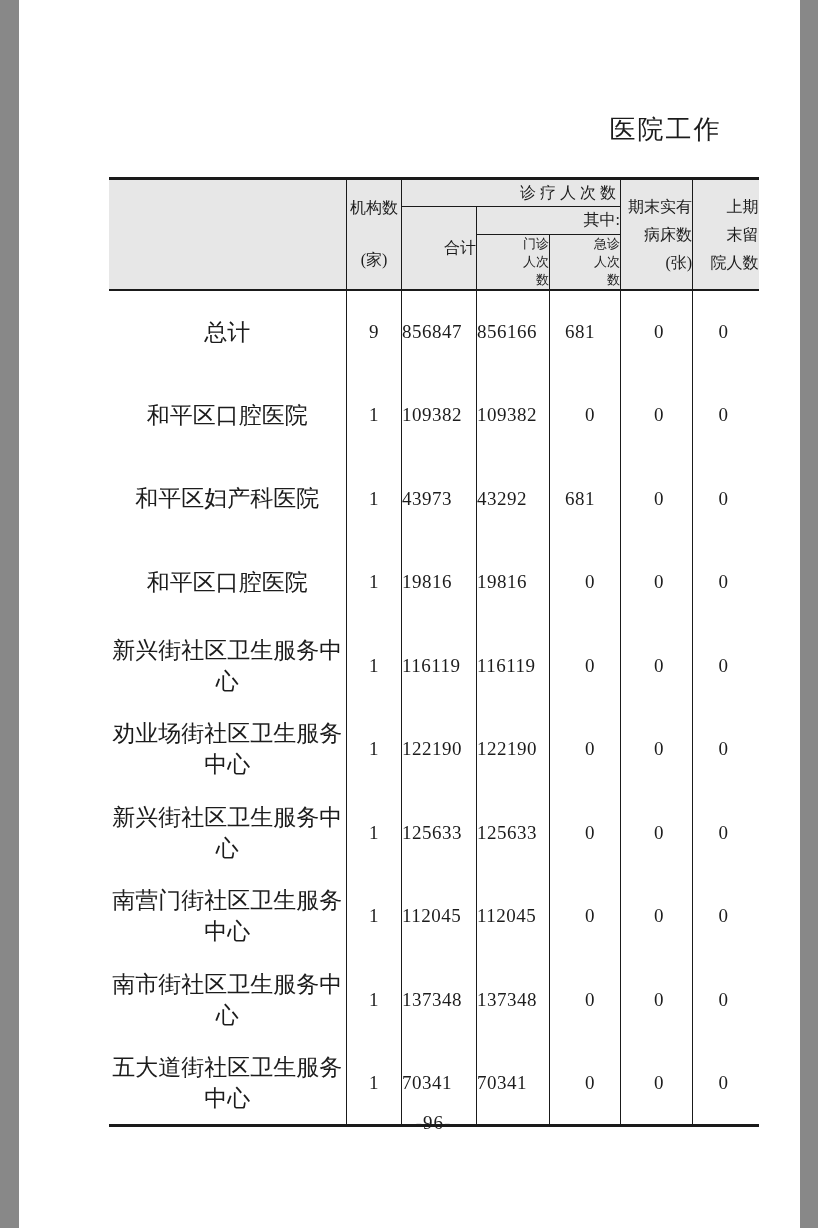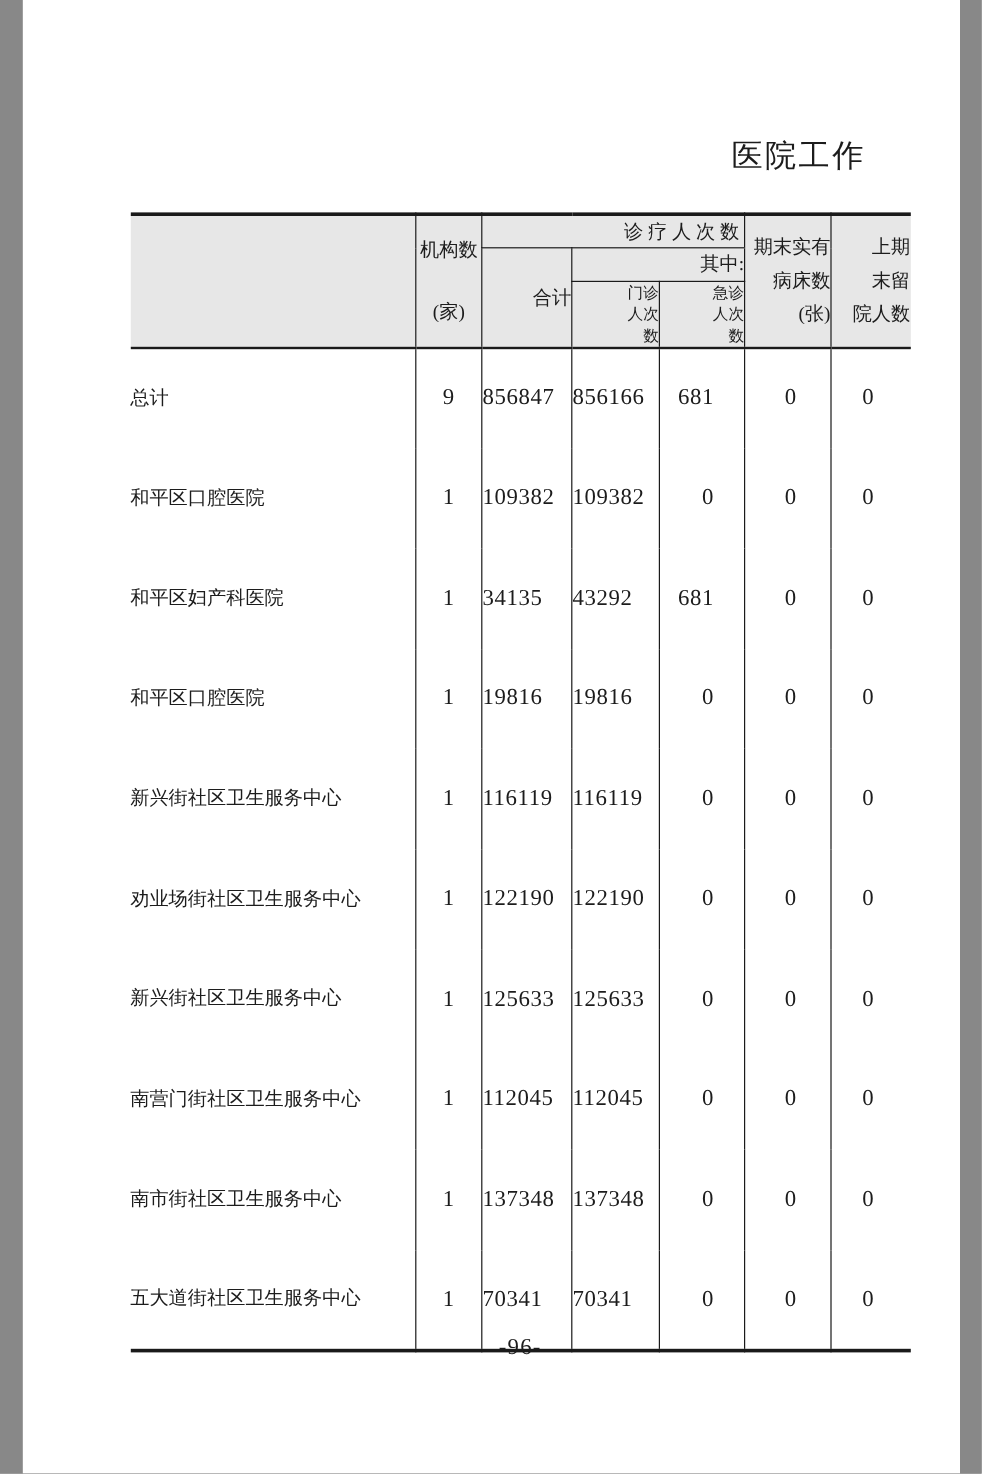--- a/index.html
+++ b/index.html
@@ -32,21 +32,21 @@
   .bb{border-bottom:1px solid var(--border_color);}
   .hb{border-bottom:2px solid var(--border_color);}
   .stack{display:flex;flex-direction:column;justify-content:space-between;height:73px;padding:6px 0;align-items:center;}
   .stack3{line-height:28px;font-family:Liberation Serif, serif;}
   .sub{font-size:13px;padding-left:44px;}
   .gv{letter-spacing:4px;}
   tbody tr{height:83.5px;}
   tbody td{
     padding:0; vertical-align:middle; font-size:19px; letter-spacing:0.5px;
   }
-  td.c1{text-align:left; font-size:16px; letter-spacing:0;}
+  td.c1{text-align:center; font-size:23px; letter-spacing:0;}
   td.c2{text-align:center;}
   td.c3{padding-right:8px;}
   td.c4{text-align:left; padding-right:6px;}
   td.c5{text-align:right; padding-right:25px;}
   td.c6{text-align:right; padding-right:28px;}
   td.c7{text-align:right; padding-right:30px;}
   .footer-page{
     position:absolute; left:90px; top:1112px; width:650px;
     text-align:center; font-size:19px; letter-spacing:1px;
   }
@@ -118,21 +118,21 @@
           <td class="c2 bl">1</td>
           <td class="c3 bl">109382</td>
           <td class="c4 bl">109382</td>
           <td class="c5 bl">0</td>
           <td class="c6 bl">0</td>
           <td class="c7 bl">0</td>
         </tr>
         <tr>
           <td class="c1">和平区妇产科医院</td>
           <td class="c2 bl">1</td>
-          <td class="c3 bl">34135</td>
+          <td class="c3 bl">43973</td>
           <td class="c4 bl">43292</td>
           <td class="c5 bl">681</td>
           <td class="c6 bl">0</td>
           <td class="c7 bl">0</td>
         </tr>
         <tr>
           <td class="c1">和平区口腔医院</td>
           <td class="c2 bl">1</td>
           <td class="c3 bl">19816</td>
           <td class="c4 bl">19816</td>

